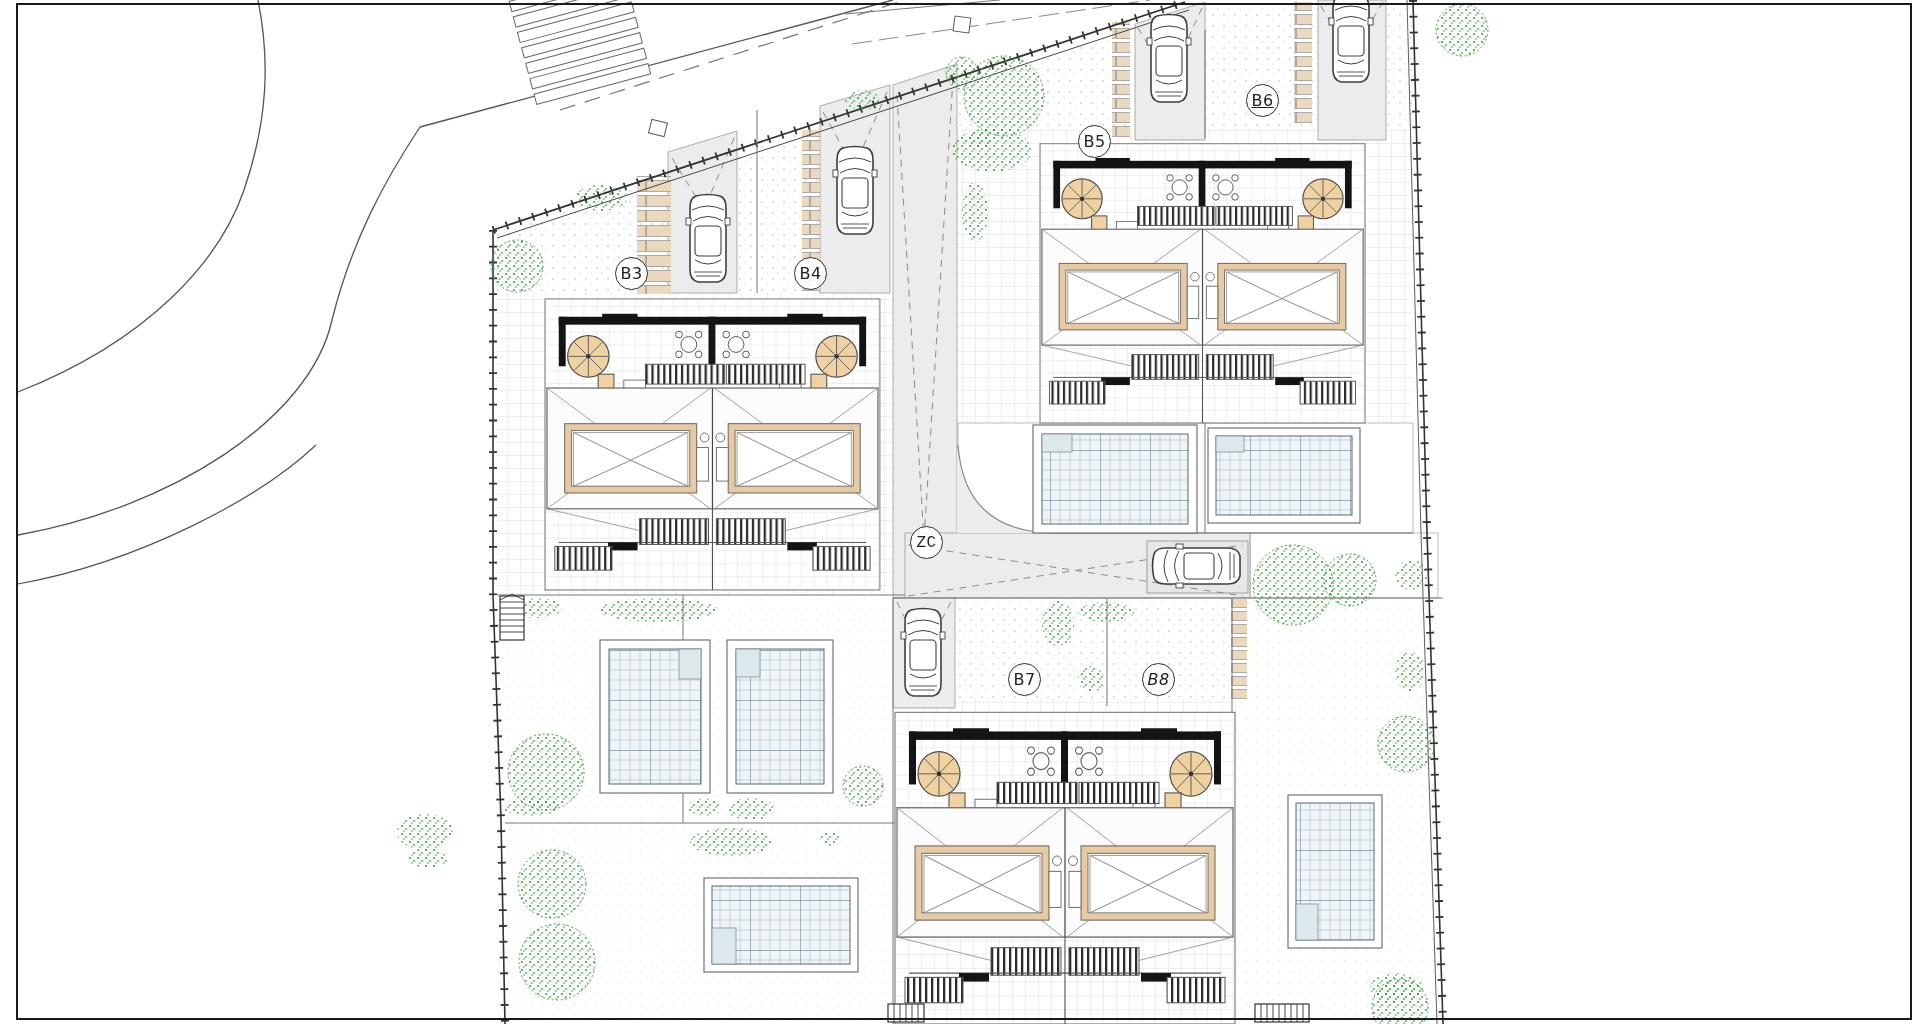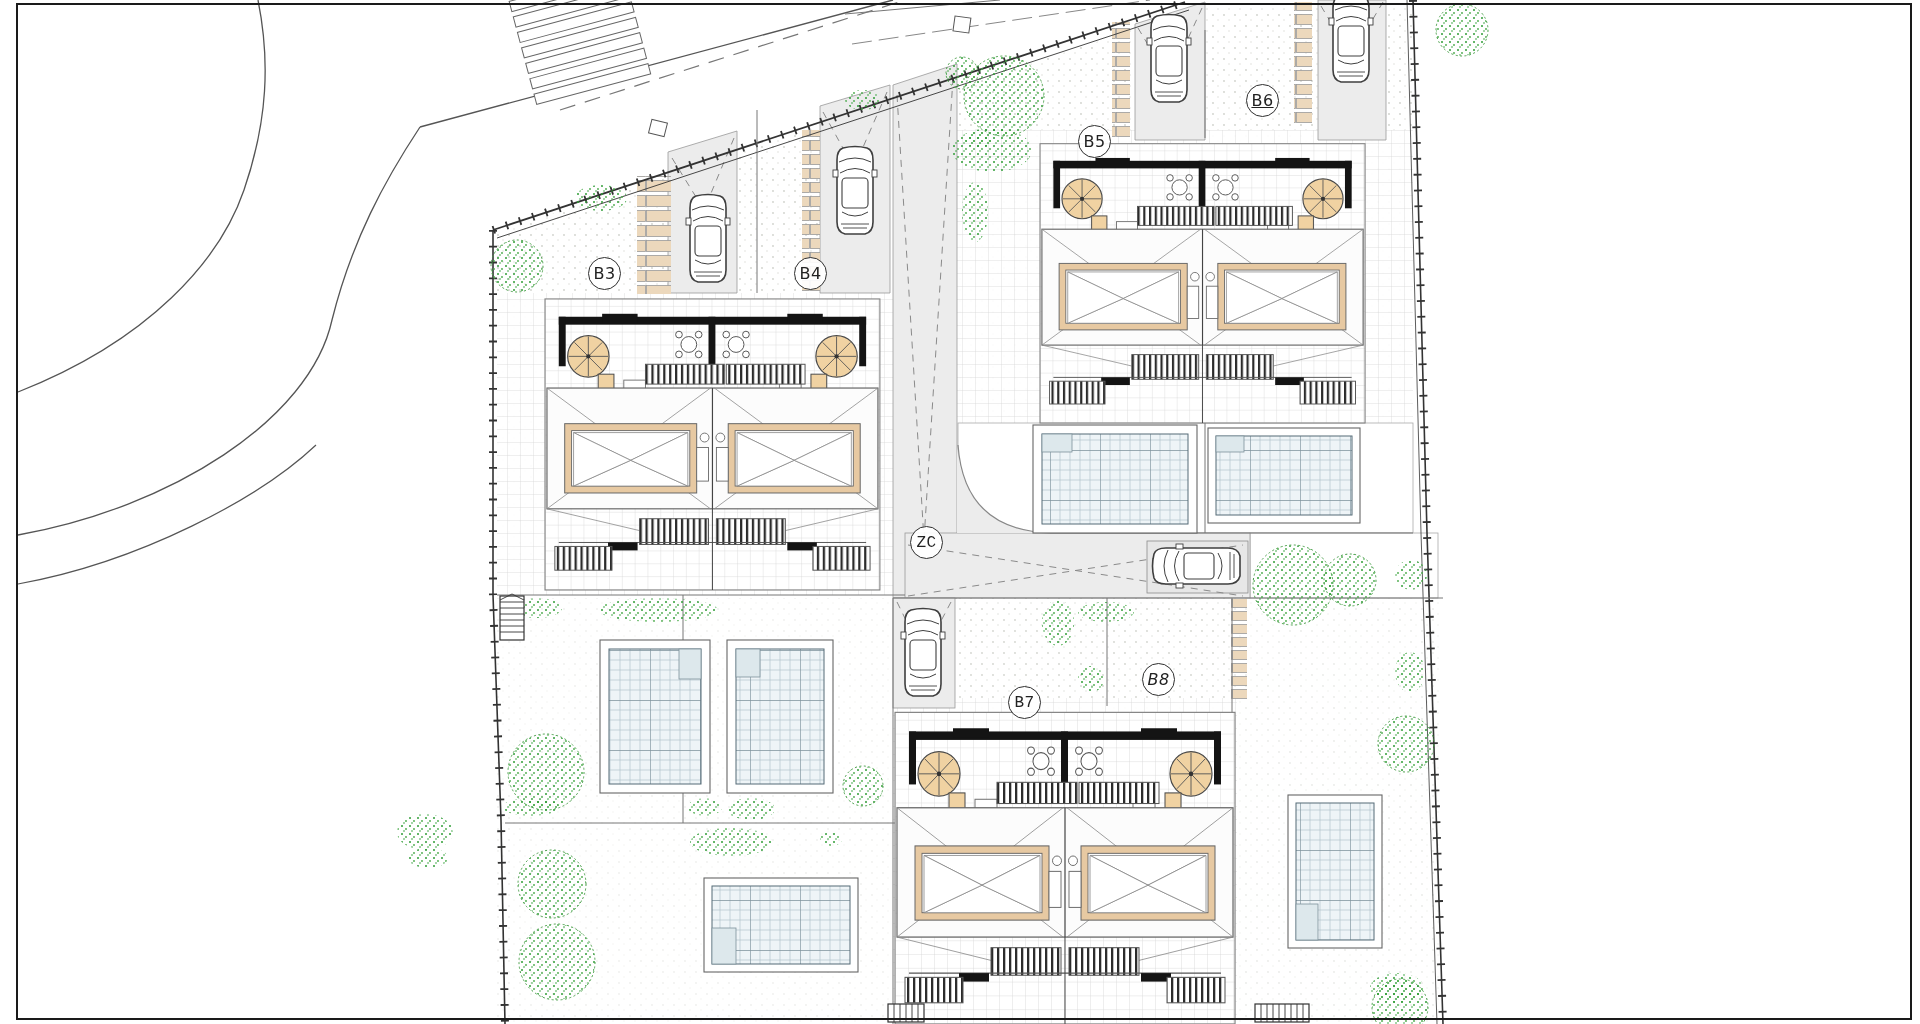--- a/index.html
+++ b/index.html
@@ -325,20 +325,20 @@
   </g>
   <g>
     <rect x="888" y="1004" width="36" height="18" fill="#fff" stroke-width="1.2"></rect>
     <path d="M894,1004 V1022 M900,1004 V1022 M906,1004 V1022 M912,1004 V1022 M918,1004 V1022" stroke-width="0.9"></path>
   </g>
 </g>
 
 <rect x="17" y="4" width="1894" height="1015" fill="none" stroke="#1a1a1a" stroke-width="2"></rect>
 </svg>
 
-<div class="plan-label" style="left:588px;top:257px;">B3</div>
+<div class="plan-label" style="left:615px;top:257px;">B3</div>
 <div class="plan-label" style="left:794px;top:257px;">B4</div>
 <div class="plan-label" style="left:1078px;top:84px;margin-top:41px;">B5</div>
 <div class="plan-label" style="left:1246px;top:84px;text-decoration:underline;">B6</div>
-<div class="plan-label" style="left:1008px;top:686px;font-family:Liberation Mono, monospace;">B7</div>
+<div class="plan-label" style="left:1008px;top:663px;">B7</div>
 <div class="plan-label" style="left:1142px;top:663px;font-style:italic;">B8</div>
 <div class="plan-label" style="left:910px;top:526px;font-family:Liberation Mono, monospace;">ZC</div>
 </div>
 
 </body></html>

